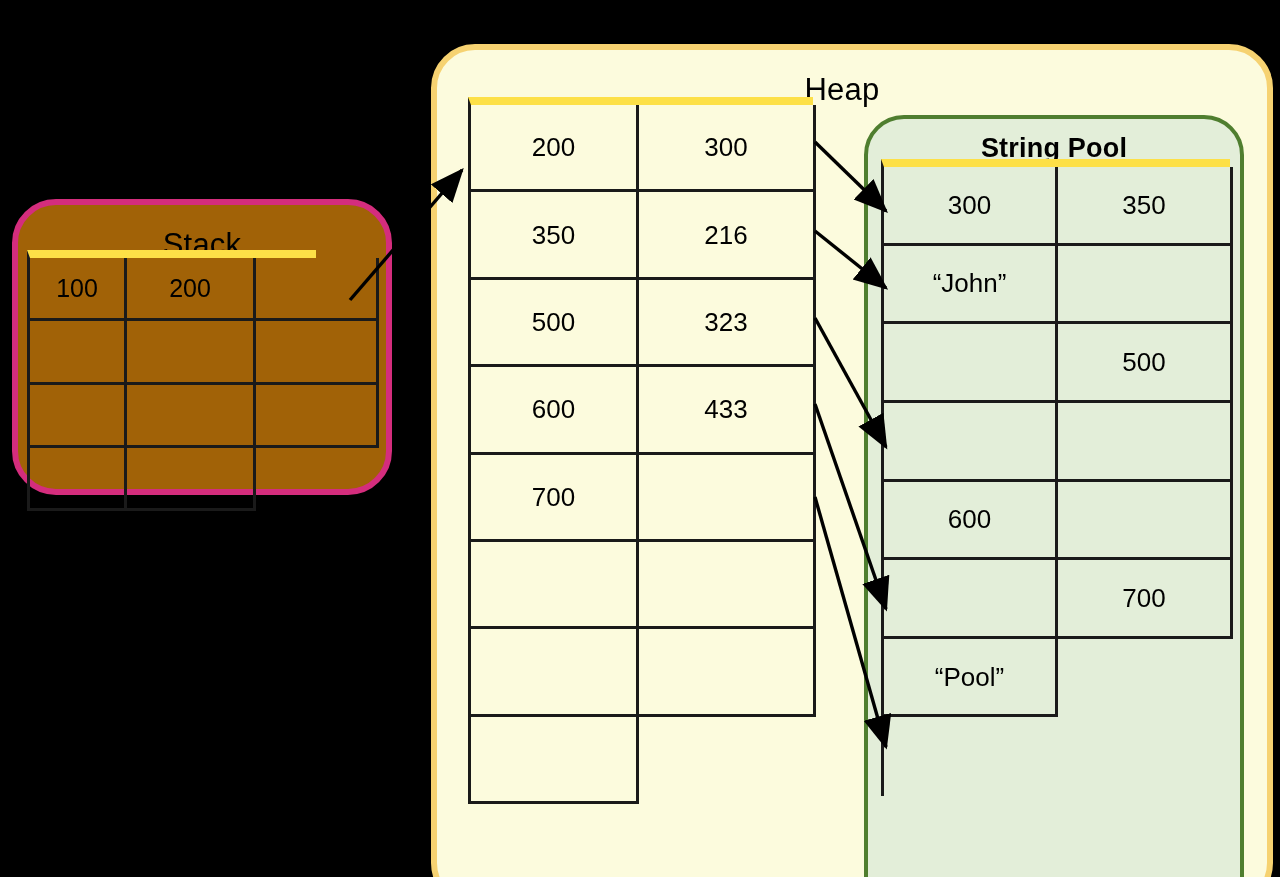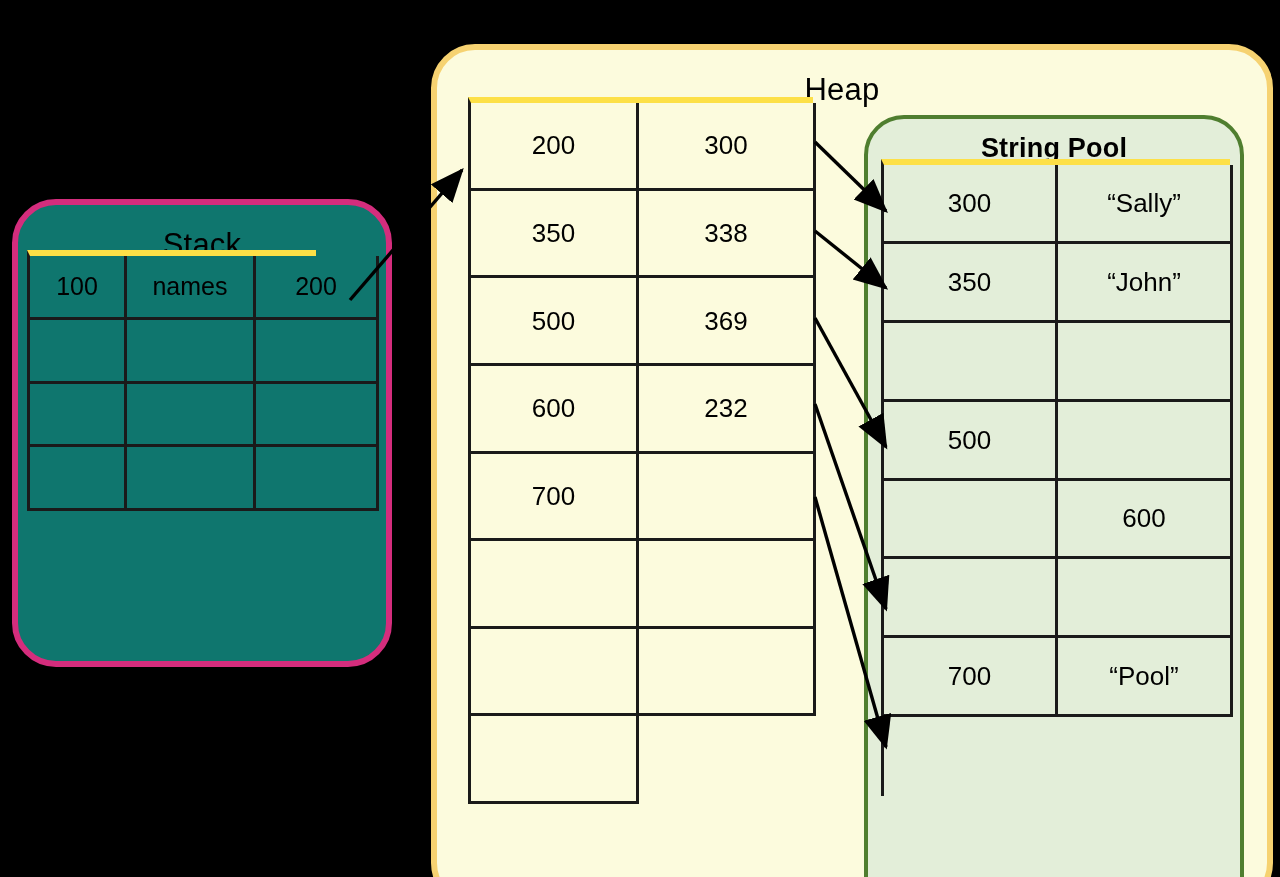--- a/index.html
+++ b/index.html
@@ -20,22 +20,22 @@
   .region {
     position: absolute;
     box-sizing: border-box;
     border-radius: 44px;
     margin-top: 36px;
   }
   #stack-region {
     left: 12px;
     top: 163px;
     width: 380px;
-    height: 468px;
-    background: #0f766e;
+    height: 296px;
+    background: #a16207;
     border: 6px solid #d42d7d;
   }
   #heap-region {
     left: 431px;
     top: 8px;
     width: 842px;
     height: 863px;
     background: #fcfbdd;
     border: 6px solid #f6d271;
   }
@@ -70,21 +70,21 @@
     right: 0;
     text-align: center;
     transform: translateX(-10px);
   }
 
   
   .grid {
     position: absolute;
     display: grid;
     box-sizing: border-box;
-    border-top: 6px solid #fde047;
+    border-top: 8px solid #fde047;
     border-left: 3px solid #1a1a1a;
   }
   .cell {
     box-sizing: border-box;
     border-right: 3px solid #1a1a1a;
     border-bottom: 3px solid #1a1a1a;
     display: flex;
     align-items: center;
     justify-content: center;
     color: #000000;
@@ -148,54 +148,52 @@
   <div class="region" id="stringpool-region">
     <div class="region-title" id="pool-title">String Pool</div>
   </div>
 
   <div class="region" id="stack-region">
     <div class="region-title" id="stack-title">Stack</div>
   </div>
 
   <div class="grid" id="stack-table">
     <div class="cell">100</div>
-    <div class="cell">names</div>
     <div class="cell">200</div>
     <div class="cell"></div>
     <div class="cell"></div>
     <div class="cell"></div>
     <div class="cell"></div>
     <div class="cell"></div>
     <div class="cell"></div>
     <div class="cell"></div>
     <div class="cell"></div>
     <div class="cell"></div>
   </div>
 
   <div class="grid" id="heap-table">
     <div class="cell">200</div>
     <div class="cell">300</div>
     <div class="cell">350</div>
-    <div class="cell">338</div>
+    <div class="cell">216</div>
     <div class="cell">500</div>
-    <div class="cell">369</div>
+    <div class="cell">323</div>
     <div class="cell">600</div>
-    <div class="cell">232</div>
+    <div class="cell">433</div>
     <div class="cell">700</div>
     <div class="cell"></div>
     <div class="cell"></div>
     <div class="cell"></div>
     <div class="cell"></div>
     <div class="cell"></div>
     <div class="cell"></div>
   </div>
 
   <div class="grid" id="pool-table">
     <div class="cell">300</div>
-    <div class="cell">“Sally”</div>
     <div class="cell">350</div>
     <div class="cell">“John”</div>
     <div class="cell"></div>
     <div class="cell"></div>
     <div class="cell">500</div>
     <div class="cell"></div>
     <div class="cell"></div>
     <div class="cell">600</div>
     <div class="cell"></div>
     <div class="cell"></div>

